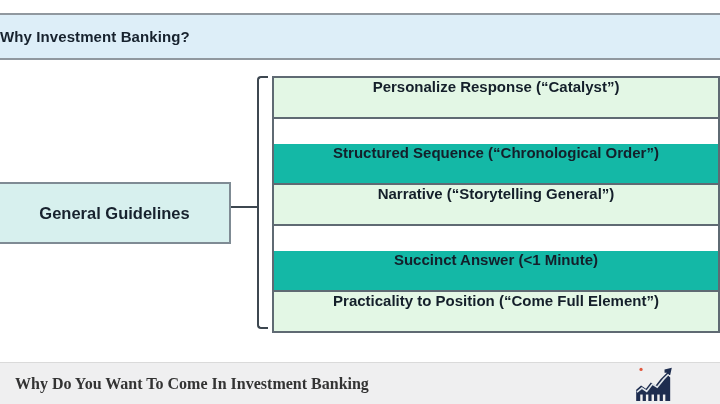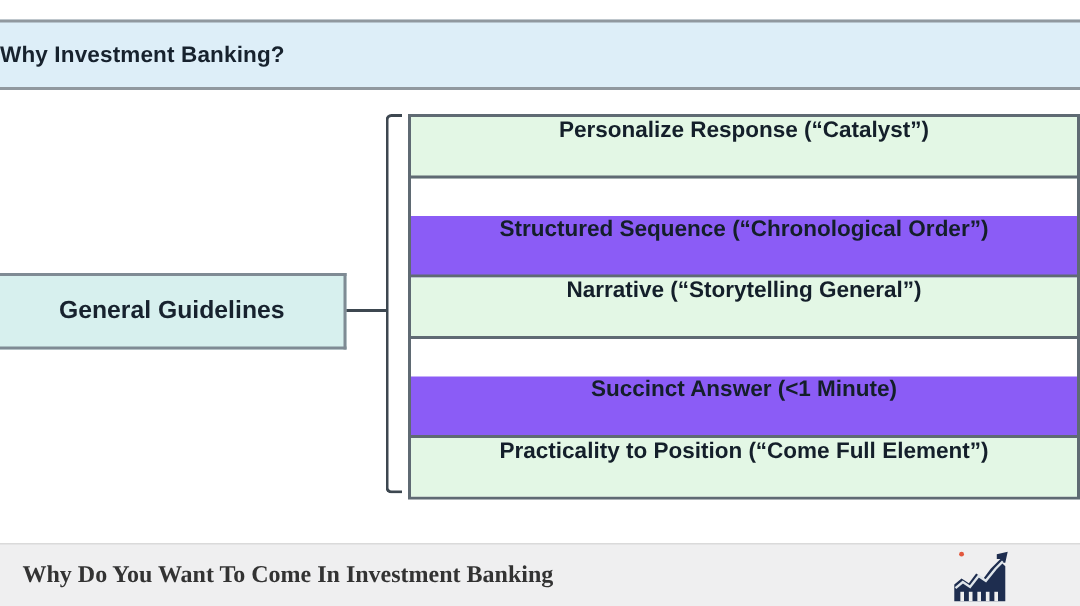--- a/index.html
+++ b/index.html
@@ -27,21 +27,21 @@
     font-size: 15px;
     font-weight: bold;
     color: #17222e;
     letter-spacing: 0.1px;
   }
 
   
   .source-box {
     position: absolute;
     left: 0; top: 182px;
-    width: 231px; height: 51px;
+    width: 231px; height: 62px;
     background: #d7f0ee;
     border: 2px solid #7f8b94;
     border-left: none;
     display: flex; align-items: center; justify-content: center;
   }
   .source-box .label {
     font-size: 16.5px;
     font-weight: bold;
     color: #17222e;
   }
@@ -74,21 +74,21 @@
     flex-direction: column;
   }
   .row {
     flex: 1;
     display: flex; align-items: flex-start; justify-content: center;
     border-bottom: 2px solid #5f6a73;
     padding: 0 8px;
   }
   .row:last-child { border-bottom: none; }
   .row-green { background: #e3f7e5; }
-  .row-gray  { background: #8b5cf6; margin-top: 25px; }
+  .row-gray  { background: #14b8a6; margin-top: 25px; }
   .row .label {
     font-size: 15px;
     font-weight: bold;
     color: #141f2a;
     text-align: center;
     white-space: nowrap;
   }
 
   
   .footer-bar {

